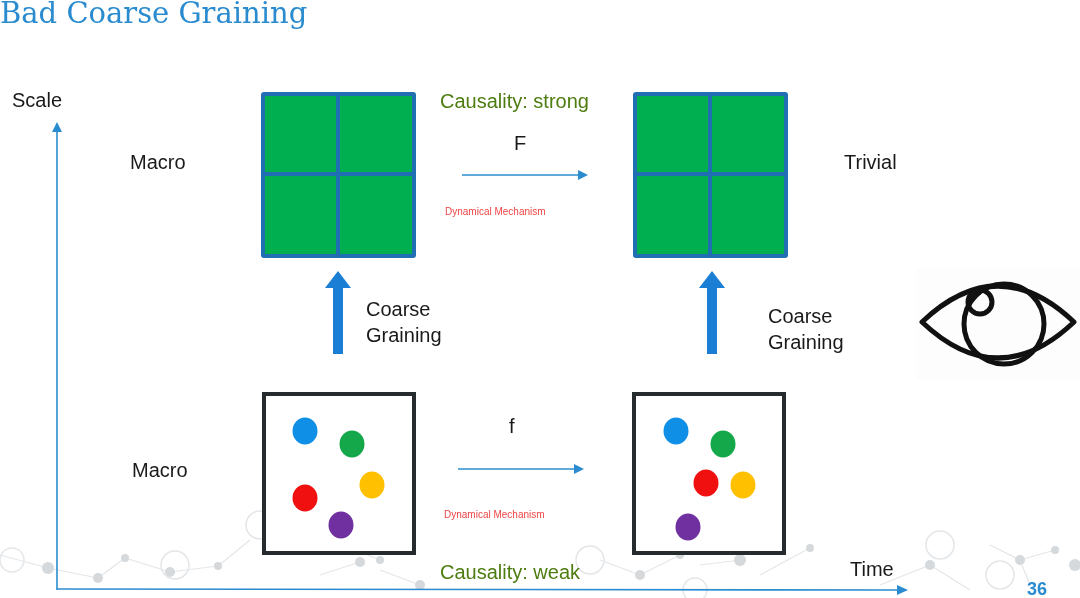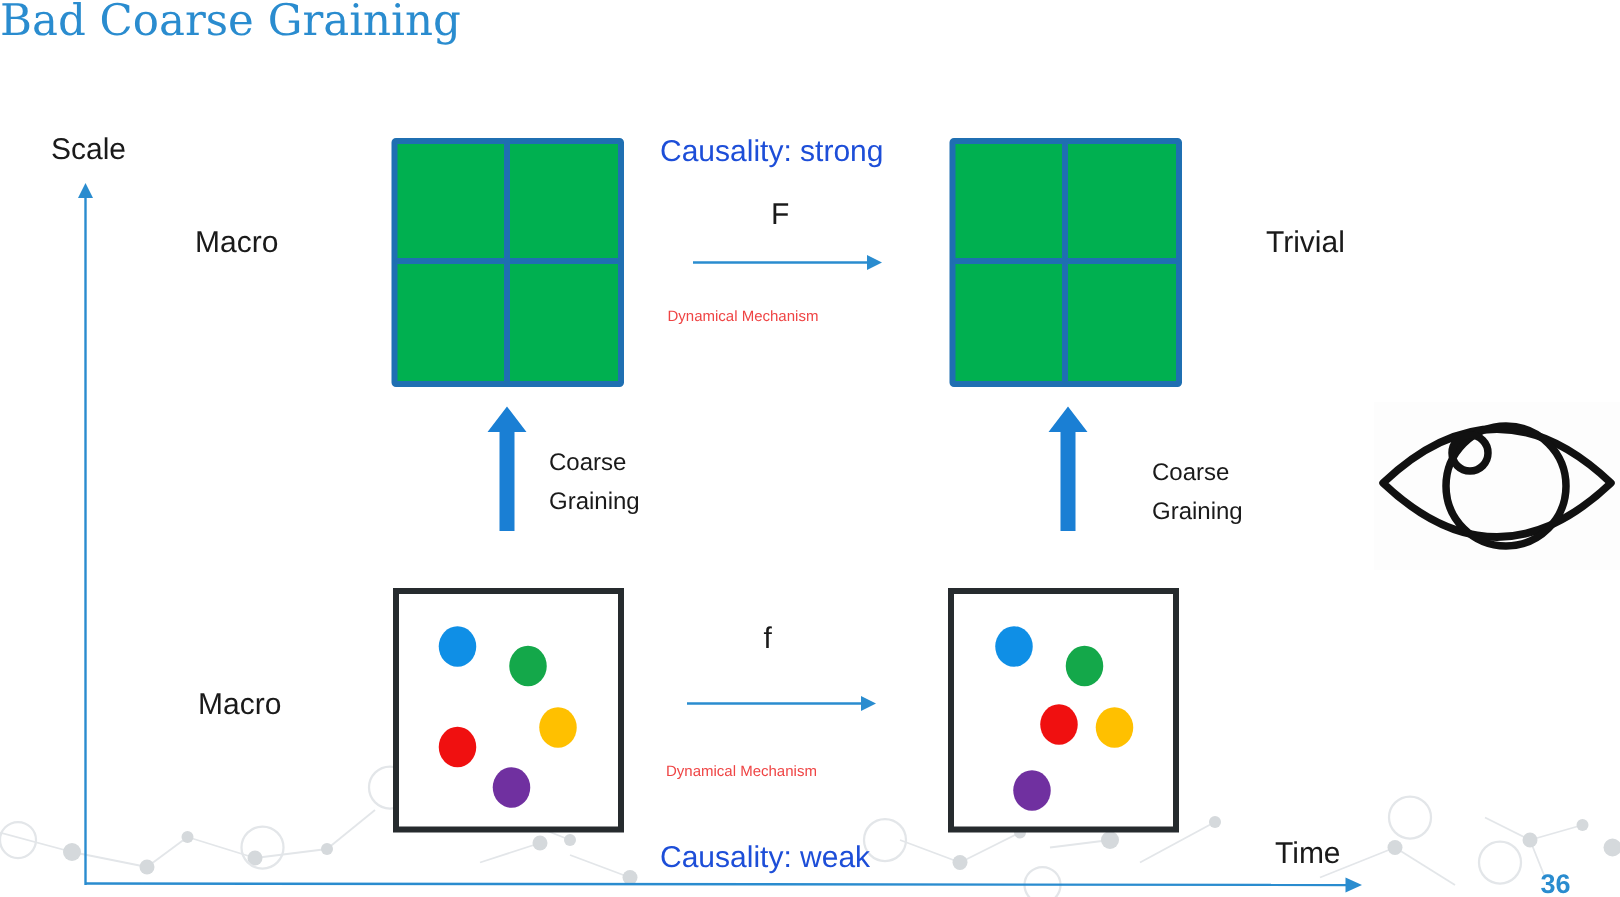--- a/index.html
+++ b/index.html
@@ -9,28 +9,28 @@
     font-family: "Liberation Sans", sans-serif;
     color: #1a1a1a;
   }
   .abs { position: absolute; }
   .title {
     left: 0; top: -4px;
     font-family: "DejaVu Serif", serif;
     font-size: 29px; color: #2a8ccf; white-space: nowrap;
   }
   .lbl { font-size: 20px; color: #1a1a1a; white-space: nowrap; }
-  .red { color: #1d4ed8; font-size: 20px; white-space: nowrap; }
+  .red { color: #4d7c0f; font-size: 20px; white-space: nowrap; }
   .small { font-size: 10px; line-height: 19px; color: #ef4444; white-space: nowrap; }
   .fn { font-size: 20px; color: #1a1a1a; }
   .page-num {
     font-size: 18px; font-weight: bold; color: #2a8ccf;
   }
   svg.bg { position: absolute; left: 0; top: 0; }
-  .cg { font-size: 16px; line-height: 26px; color: #1a1a1a; white-space: nowrap; }
+  .cg { font-size: 20px; line-height: 26px; color: #1a1a1a; white-space: nowrap; }
 </style>
 </head>
 <body>
 
 <svg class="bg" width="1080" height="598">
   <g stroke="#e3e6e9" stroke-width="1.2" fill="none">
     <line x1="0" y1="555" x2="48" y2="568"></line>
     <line x1="48" y1="568" x2="98" y2="578"></line>
     <line x1="98" y1="578" x2="125" y2="558"></line>
     <line x1="125" y1="558" x2="170" y2="572"></line>
@@ -81,21 +81,21 @@
 </svg>
 
 <div class="abs title">Bad Coarse Graining</div>
 
 <svg class="abs" style="left:0;top:0;" width="1080" height="598">
   <line x1="57" y1="132" x2="57" y2="590" stroke="#2a8ccf" stroke-width="1.6"></line>
   <polygon points="52,132 62,132 57,122" fill="#2a8ccf"></polygon>
   <line x1="57" y1="589" x2="898" y2="590" stroke="#2a8ccf" stroke-width="1.6"></line>
   <polygon points="897,585 897,595 908,590" fill="#2a8ccf"></polygon>
 </svg>
-<div class="abs lbl" style="left:34px;top:89px;">Scale</div>
+<div class="abs lbl" style="left:12px;top:89px;">Scale</div>
 <div class="abs lbl" style="left:850px;top:558px;">Time</div>
 
 <div class="abs lbl" style="left:130px;top:151px;">Macro</div>
 <div class="abs lbl" style="left:132px;top:459px;">Macro</div>
 
 <svg class="abs" style="left:258px;top:90px;" width="164" height="170">
   <rect x="5" y="4" width="151" height="162" fill="#00b050" stroke="#1f6fb2" stroke-width="4" rx="1"></rect>
   <line x1="80" y1="4" x2="80" y2="166" stroke="#1f6fb2" stroke-width="4"></line>
   <line x1="5" y1="84" x2="156" y2="84" stroke="#1f6fb2" stroke-width="4"></line>
 </svg>

